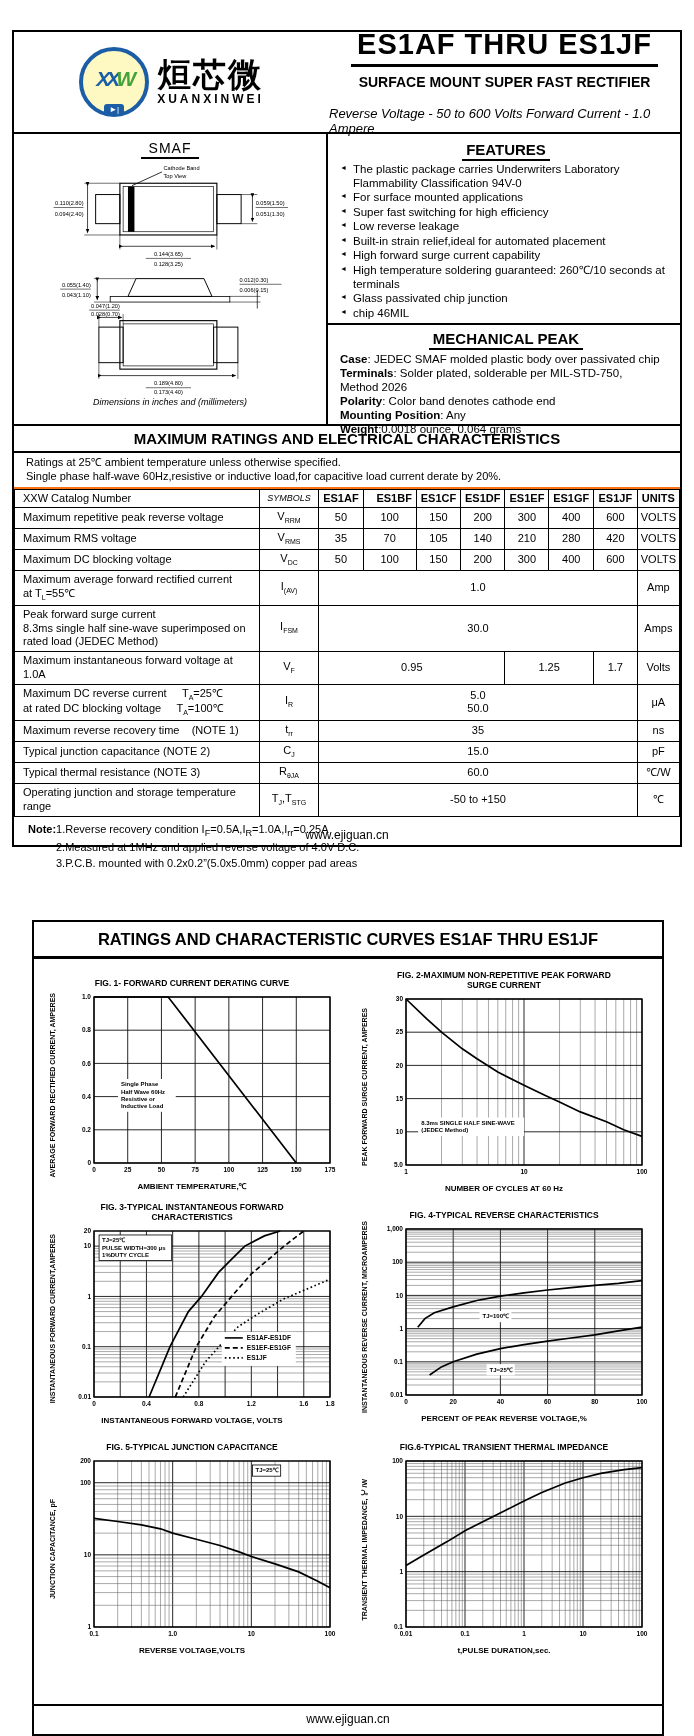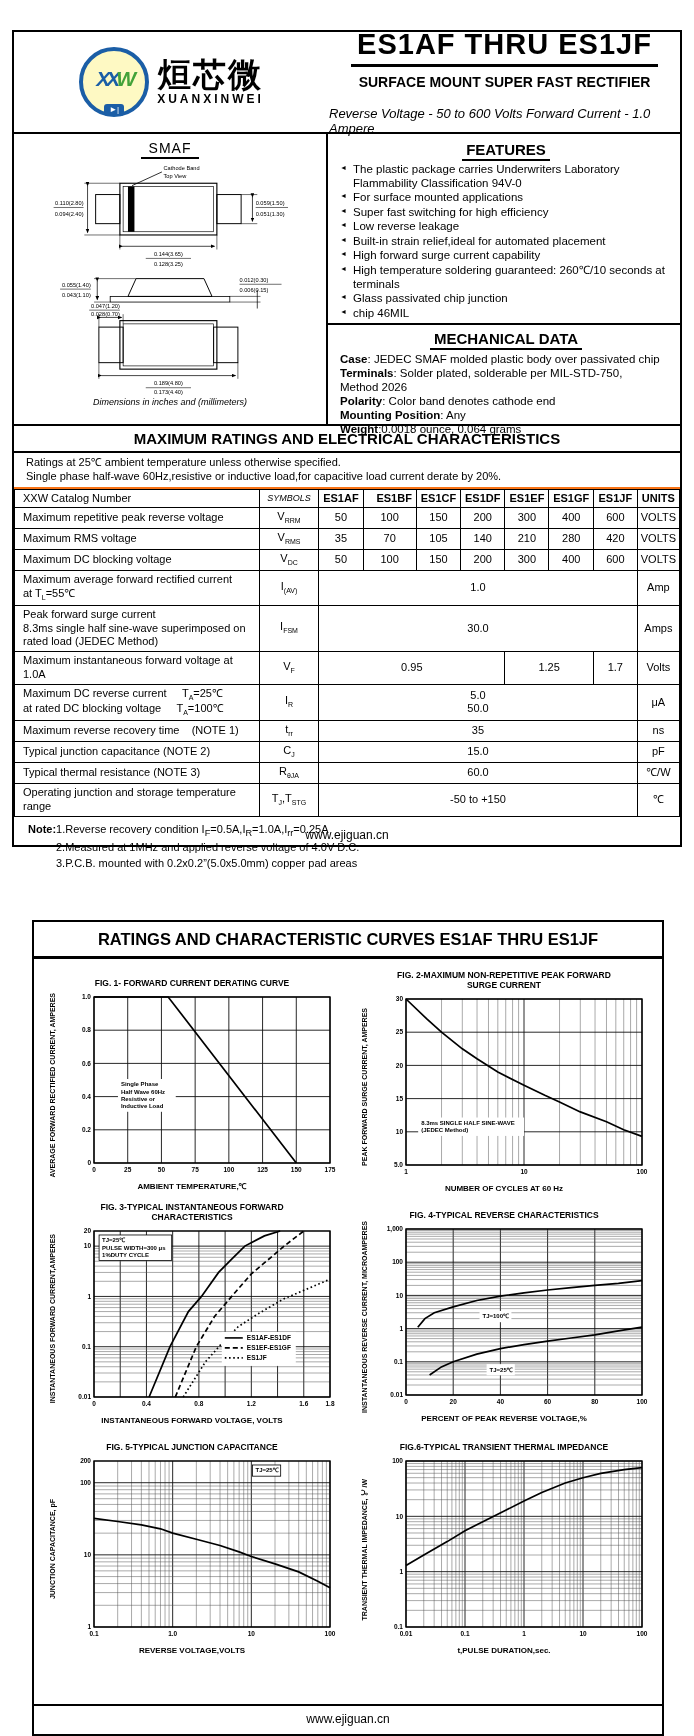--- a/index.html
+++ b/index.html
@@ -173,21 +173,21 @@
             <li><span class="bullet">◄</span>Super fast switching for high efficiency</li>
             <li><span class="bullet">◄</span>Low reverse leakage</li>
             <li><span class="bullet">◄</span>Built-in strain relief,ideal for automated placement</li>
             <li><span class="bullet">◄</span>High forward surge current capability</li>
             <li><span class="bullet">◄</span>High temperature soldering guaranteed: 260℃/10 seconds at terminals</li>
             <li><span class="bullet">◄</span>Glass passivated chip junction</li>
             <li><span class="bullet">◄</span>chip 46MIL</li>
           </ul>
       </div>
       <div class="mech">
-        <div class="sec-title"><span>MECHANICAL DATA</span></div>
+        <div class="sec-title"><span>MECHANICAL PEAK</span></div>
         <div id="mech-lines">
             <p><b>Case</b>: JEDEC SMAF molded plastic body over passivated chip</p>
             <p><b>Terminals</b>: Solder plated, solderable per MIL-STD-750,</p>
             <p>Method 2026</p>
             <p><b>Polarity</b>: Color band denotes cathode end</p>
             <p><b>Mounting Position</b>: Any</p>
             <p><b>Weight</b>:0.0018 ounce, 0.064 grams</p>
           </div>
       </div>
     </div>

